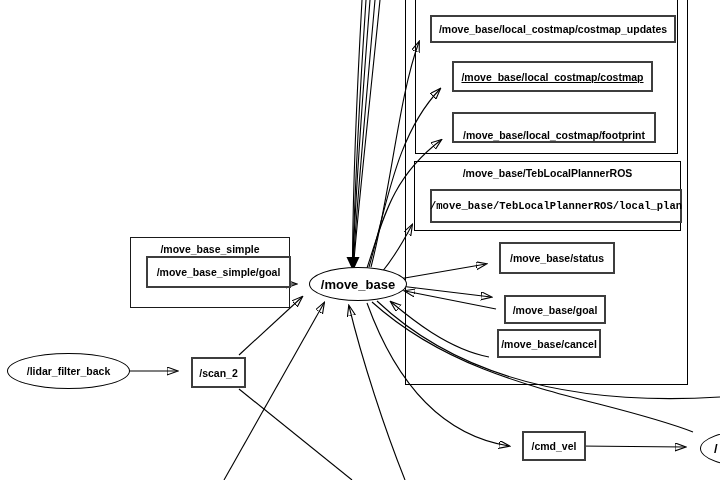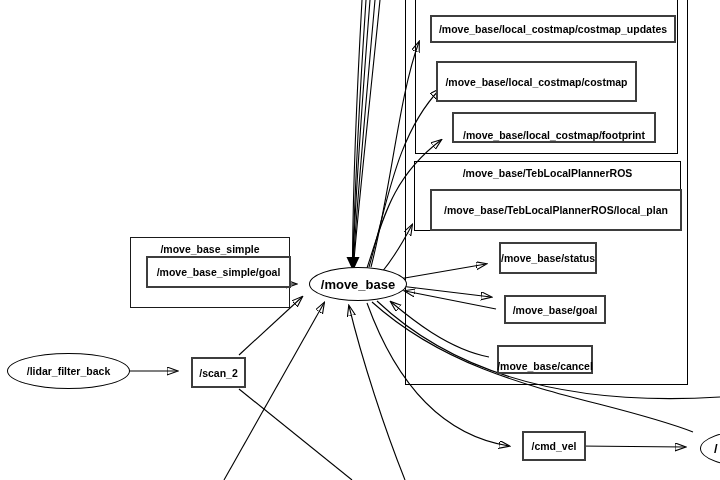--- a/index.html
+++ b/index.html
@@ -86,36 +86,36 @@
 
     <path d="M122,371 L177,371" marker-end="url(#arrow)"></path>
     <path d="M283,284 L296,284" marker-end="url(#arrow)"></path>
     <path d="M578,446 L685,447" marker-end="url(#arrow)"></path>
   </svg>
 
   <div class="layer" id="nodes">
     <div class="topic-box" style="left:422px;top:15px;width:246px;height:28px;">
       <span class="node-label">/move_base/local_costmap/costmap_updates</span>
     </div>
-    <div class="topic-box" style="left:428px;top:61px;width:201px;height:41px;">
+    <div class="topic-box" style="left:444px;top:61px;width:201px;height:31px;text-decoration:underline;">
       <span class="node-label">/move_base/local_costmap/costmap</span>
     </div>
     <div class="topic-box" style="left:444px;top:112px;width:204px;height:31px;align-items:flex-end;">
       <span class="node-label">/move_base/local_costmap/footprint</span>
     </div>
-    <div class="topic-box" style="left:422px;top:189px;width:252px;height:42px;">
+    <div class="topic-box" style="left:422px;top:189px;width:252px;height:34px;font-family:Liberation Mono, monospace;">
       <span class="node-label">/move_base/TebLocalPlannerROS/local_plan</span>
     </div>
-    <div class="topic-box" style="left:491px;top:242px;width:98px;height:32px;">
+    <div class="topic-box" style="left:491px;top:242px;width:116px;height:32px;">
       <span class="node-label">/move_base/status</span>
     </div>
     <div class="topic-box" style="left:496px;top:295px;width:102px;height:29px;">
       <span class="node-label">/move_base/goal</span>
     </div>
-    <div class="topic-box" style="left:489px;top:345px;width:96px;height:29px;align-items:flex-end;">
+    <div class="topic-box" style="left:489px;top:329px;width:104px;height:29px;">
       <span class="node-label">/move_base/cancel</span>
     </div>
     <div class="topic-box" style="left:138px;top:256px;width:145px;height:32px;">
       <span class="node-label">/move_base_simple/goal</span>
     </div>
     <div class="topic-box" style="left:183px;top:357px;width:55px;height:31px;">
       <span class="node-label">/scan_2</span>
     </div>
     <div class="topic-box" style="left:514px;top:431px;width:64px;height:30px;">
       <span class="node-label">/cmd_vel</span>

